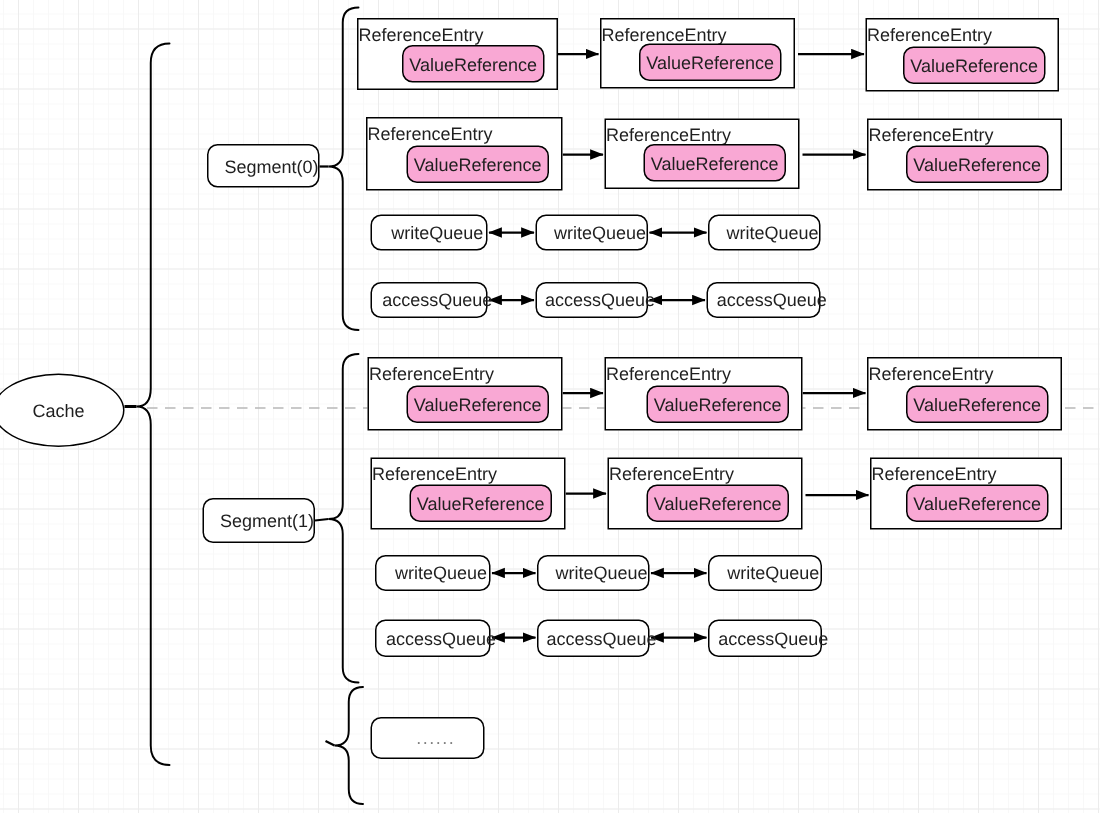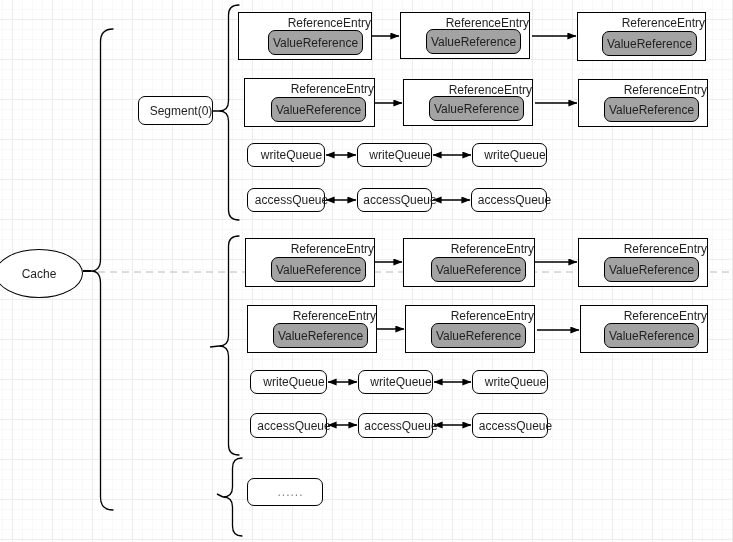--- a/index.html
+++ b/index.html
@@ -27,27 +27,27 @@
     border:1.3px solid #000000;
     display:flex;align-items:center;justify-content:center;
     white-space:nowrap;
     line-height:1;
   }
   .rounded{border-radius:7px;padding-left:11px;}
   .ellipse{border-radius:50%;}
   .re{display:block;}
   .re-title{
     position:absolute;top:4px;left:0;right:0;
-    text-align:right;
+    text-align:left;
   }
   .vref{
     position:absolute;right:8px;bottom:4px;
     width:95px;height:25px;
     box-sizing:border-box;
-    background:#a3a3a3;border:1.3px solid #000;border-radius:7px;
+    background:#f9a8d4;border:1.3px solid #000;border-radius:7px;
     display:flex;align-items:center;justify-content:center;
     white-space:nowrap;
   }
   .dots{color:#808080;letter-spacing:1px;}
 </style>
 </head>
 <body>
 
 <div class="canvas">
 
@@ -91,20 +91,21 @@
     <line x1="434" y1="382" x2="471" y2="382" stroke="#000" stroke-width="1.5" marker-start="url(#arr)" marker-end="url(#arr)"></line>
     <line x1="328" y1="425" x2="357" y2="425" stroke="#000" stroke-width="1.5" marker-start="url(#arr)" marker-end="url(#arr)"></line>
     <line x1="434" y1="425" x2="471" y2="425" stroke="#000" stroke-width="1.5" marker-start="url(#arr)" marker-end="url(#arr)"></line>
   </svg>
 
   <div class="node ellipse" style="left:-5px;top:249px;width:88px;height:49px">
     <span>Cache</span>
   </div>
 
   <div class="node rounded" style="left:138px;top:96px;width:75px;height:29px">Segment(0)</div>
+  <div class="node rounded" style="left:135px;top:332px;width:75px;height:30px">Segment(1)</div>
 
   <div class="node re" style="left:238px;top:12px;width:134px;height:48px">
     <span class="re-title">ReferenceEntry</span>
     <span class="vref">ValueReference</span>
   </div>
   <div class="node re" style="left:400px;top:12px;width:130px;height:47px">
     <span class="re-title">ReferenceEntry</span>
     <span class="vref">ValueReference</span>
   </div>
   <div class="node re" style="left:577px;top:12px;width:129px;height:49px">

